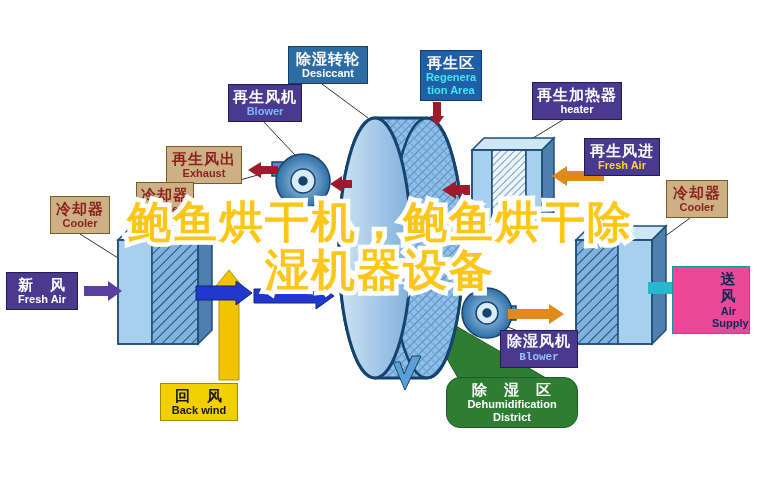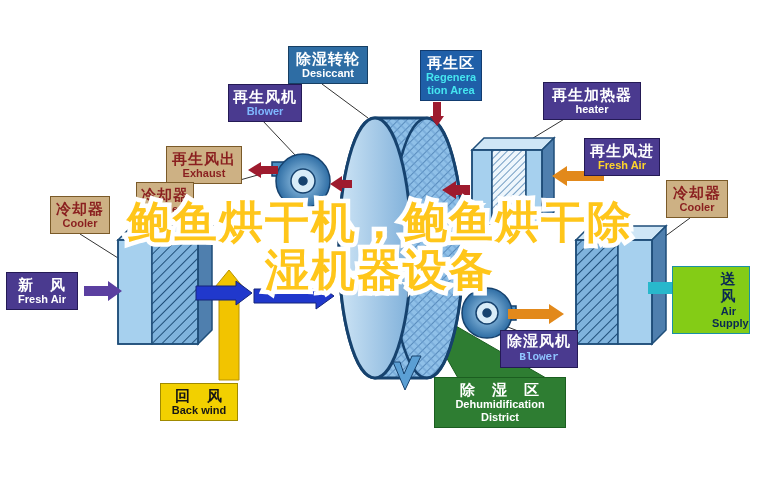--- a/index.html
+++ b/index.html
@@ -11,37 +11,37 @@
   .lbl{position:absolute;z-index:20;text-align:center;padding:3px 4px;line-height:1.15;
        border:1px solid rgba(0,0,0,.35);box-sizing:border-box;}
   .lbl .zh{display:block;font-size:15px;font-weight:bold;letter-spacing:1px;}
   .lbl .en{display:block;font-size:11px;font-weight:bold;}
   .lbl-purple{background:#4a3a8f;color:#ffffff;border-color:#241a55;}
   .lbl-tan{background:#cdb184;color:#8a1f1f;border-color:#7a5a28;}
   .lbl-tan .en{color:#8a1f1f;}
   .lbl-blue{background:#2e6da4;color:#ffffff;border-color:#173f63;}
   .lbl-deepblue{background:#1f5fa8;color:#ffffff;border-color:#123c70;}
   .lbl-deepblue .en{color:#45e6f0;word-break:break-all;}
-  .lbl-cyan{background:#84cc16;color:#0a2a52;border-color:#1a90a4;padding-left:39px;}
+  .lbl-cyan{background:#ec4899;color:#0a2a52;border-color:#1a90a4;padding-left:39px;}
   .lbl-cyan .en{color:#0a2a52;}
   .lbl-yellow{background:#f2d000;color:#151515;border-color:#a08a00;}
   .lbl-yellow .en{color:#151515;}
   .lbl-green{background:#2e7d32;color:#ffffff;border-color:#1b5e20;}
 
   #lbl-regen-blower{left:228px;top:84px;width:74px;}
   #lbl-regen-blower .en{color:#7fb8ff;}
   #lbl-desiccant{left:288px;top:46px;width:80px;}
   #lbl-regen-area{left:420px;top:50px;width:62px;}
-  #lbl-regen-heater{left:543px;top:82px;width:98px;}
+  #lbl-regen-heater{left:532px;top:82px;width:90px;}
   #lbl-exhaust{left:166px;top:146px;width:76px;}
   #lbl-cooler-duct{left:136px;top:182px;width:58px;}
   #lbl-cooler-left{left:50px;top:196px;width:60px;}
   #lbl-fresh-air{left:6px;top:272px;width:72px;}
   #lbl-back-wind{left:160px;top:383px;width:78px;}
-  #lbl-dehumid-area{left:434px;top:377px;width:132px;}
+  #lbl-dehumid-area{left:446px;top:377px;width:132px;border-radius:14px;}
   #lbl-dehumid-blower{left:500px;top:330px;width:78px;font-family:Liberation Mono, monospace;}
   #lbl-dehumid-blower .en{color:#8fc4ff;}
   #lbl-air-supply{left:672px;top:266px;width:78px;}
   #lbl-cooler-right{left:666px;top:180px;width:62px;}
   #lbl-regen-freshair{left:584px;top:138px;width:76px;}
   #lbl-regen-freshair .en{color:#ffd42a;}
 
   
   #title{position:absolute;left:40px;top:198px;width:680px;z-index:30;text-align:center;
          pointer-events:none;}

